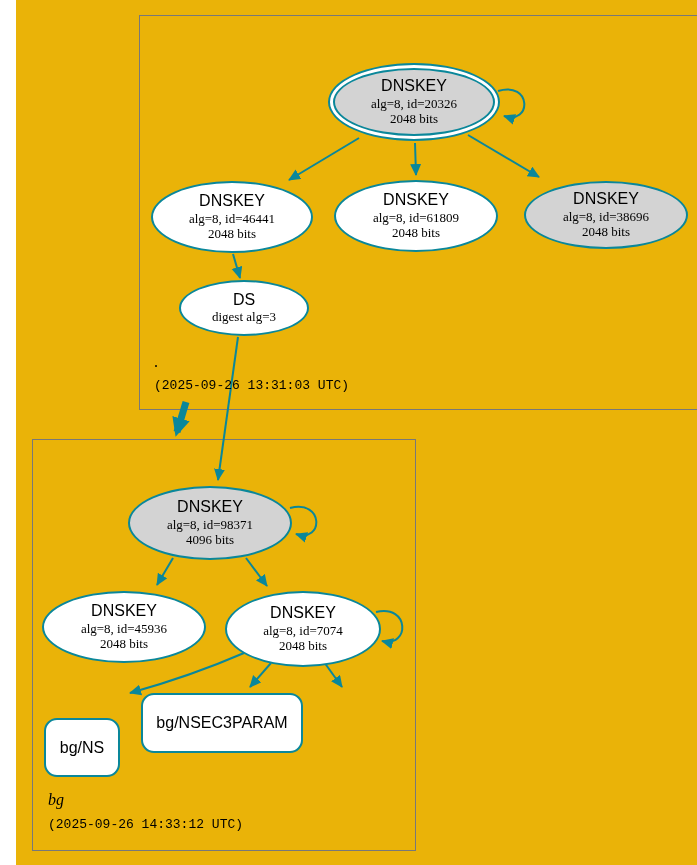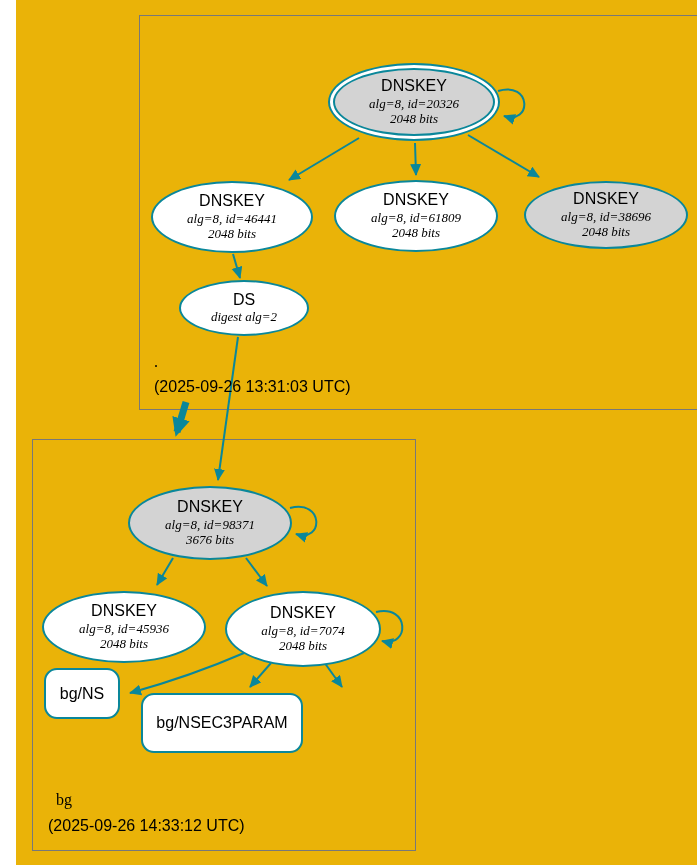--- a/index.html
+++ b/index.html
@@ -24,41 +24,41 @@
   }
   .ellipse{border:2px solid var(--teal);border-radius:50%;background:#fff;}
   .ellipse.gray{background:var(--gray-fill);}
   .ellipse.double{background:#fff;}
   .ellipse.double::before{
     content:"";position:absolute;inset:3px;border:2px solid var(--teal);
     border-radius:50%;background:var(--gray-fill);
   }
   .node .txt{position:relative;}
   .node-title{font-family:"Liberation Sans",sans-serif;font-size:16px;line-height:1.15;}
-  .node-sub{font-family:"Liberation Serif",serif;font-size:13px;line-height:1.2;font-style:italic;}
+  .node-sub{font-family:"Liberation Serif",serif;font-size:13px;line-height:1.2;}
   .rrset{
     border:2px solid var(--teal);border-radius:13px;background:#fff;
     font-family:"Liberation Sans",sans-serif;font-size:16px;
   }
   #n-20326{left:312px;top:63px;width:172px;height:78px;}
   #n-46441{left:135px;top:181px;width:162px;height:72px;}
   #n-61809{left:318px;top:180px;width:164px;height:72px;}
   #n-38696{left:508px;top:181px;width:164px;height:68px;}
   #n-ds{left:163px;top:280px;width:130px;height:56px;}
   #n-58606{left:112px;top:486px;width:164px;height:74px;}
   #n-45936{left:26px;top:591px;width:164px;height:72px;}
   #n-7074{left:209px;top:591px;width:156px;height:76px;}
-  #r-ns{left:28px;top:668px;width:76px;height:51px;text-align:right;}
+  #r-ns{left:28px;top:718px;width:76px;height:59px;text-align:right;}
   #r-nsec3param{left:125px;top:693px;width:162px;height:60px;}
   #r-soa{left:310px;top:693px;width:78px;height:49px;}
   .zone-label{position:absolute;z-index:2;font-family:"Liberation Serif",serif;font-size:16px;}
-  .zone-ts{position:absolute;z-index:2;font-family:Liberation Sans, sans-serif;font-size:16px;}
+  .zone-ts{position:absolute;z-index:2;font-family:Liberation Mono, monospace;font-size:13px;}
   #lbl-root{left:138px;top:353px;}
   #ts-root{left:138px;top:378px;}
-  #lbl-bg{left:40px;top:791px;}
+  #lbl-bg{left:32px;top:791px;font-style:italic;}
   #ts-bg{left:32px;top:817px;}
 </style>
 </head>
 <body>
 
 <div class="canvas">
 
   <div class="zone-box" id="zone-box-root"></div>
   <div class="zone-box" id="zone-box-bg"></div>
 
@@ -112,30 +112,30 @@
   </div>
 
   <div class="node ellipse gray" id="n-38696">
     <div class="txt node-title">DNSKEY</div>
     <div class="txt node-sub">alg=8, id=38696</div>
     <div class="txt node-sub">2048 bits</div>
   </div>
 
   <div class="node ellipse" id="n-ds">
     <div class="txt node-title">DS</div>
-    <div class="txt node-sub">digest alg=2</div>
+    <div class="txt node-sub">digest alg=3</div>
   </div>
 
   <div class="zone-label" id="lbl-root">.</div>
   <div class="zone-ts" id="ts-root">(2025-09-26 13:31:03 UTC)</div>
 
   <div class="node ellipse gray" id="n-58606">
     <div class="txt node-title">DNSKEY</div>
     <div class="txt node-sub">alg=8, id=98371</div>
-    <div class="txt node-sub">3676 bits</div>
+    <div class="txt node-sub">4096 bits</div>
   </div>
 
   <div class="node ellipse" id="n-45936">
     <div class="txt node-title">DNSKEY</div>
     <div class="txt node-sub">alg=8, id=45936</div>
     <div class="txt node-sub">2048 bits</div>
   </div>
 
   <div class="node ellipse" id="n-7074">
     <div class="txt node-title">DNSKEY</div>

